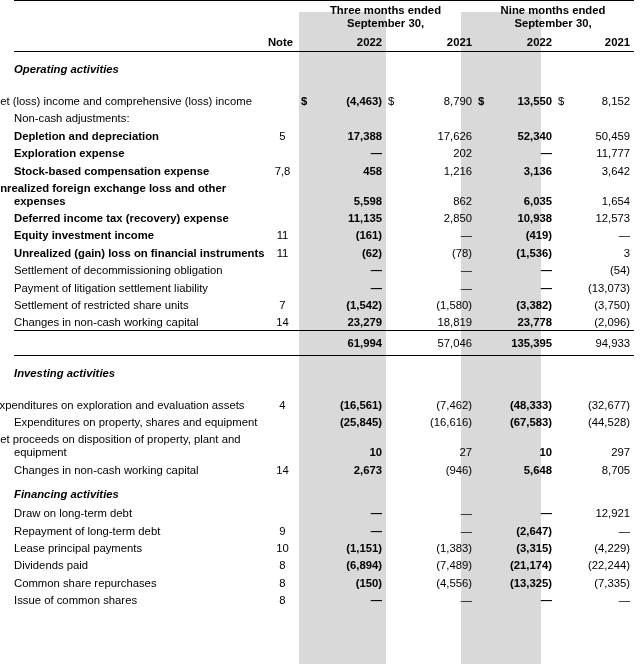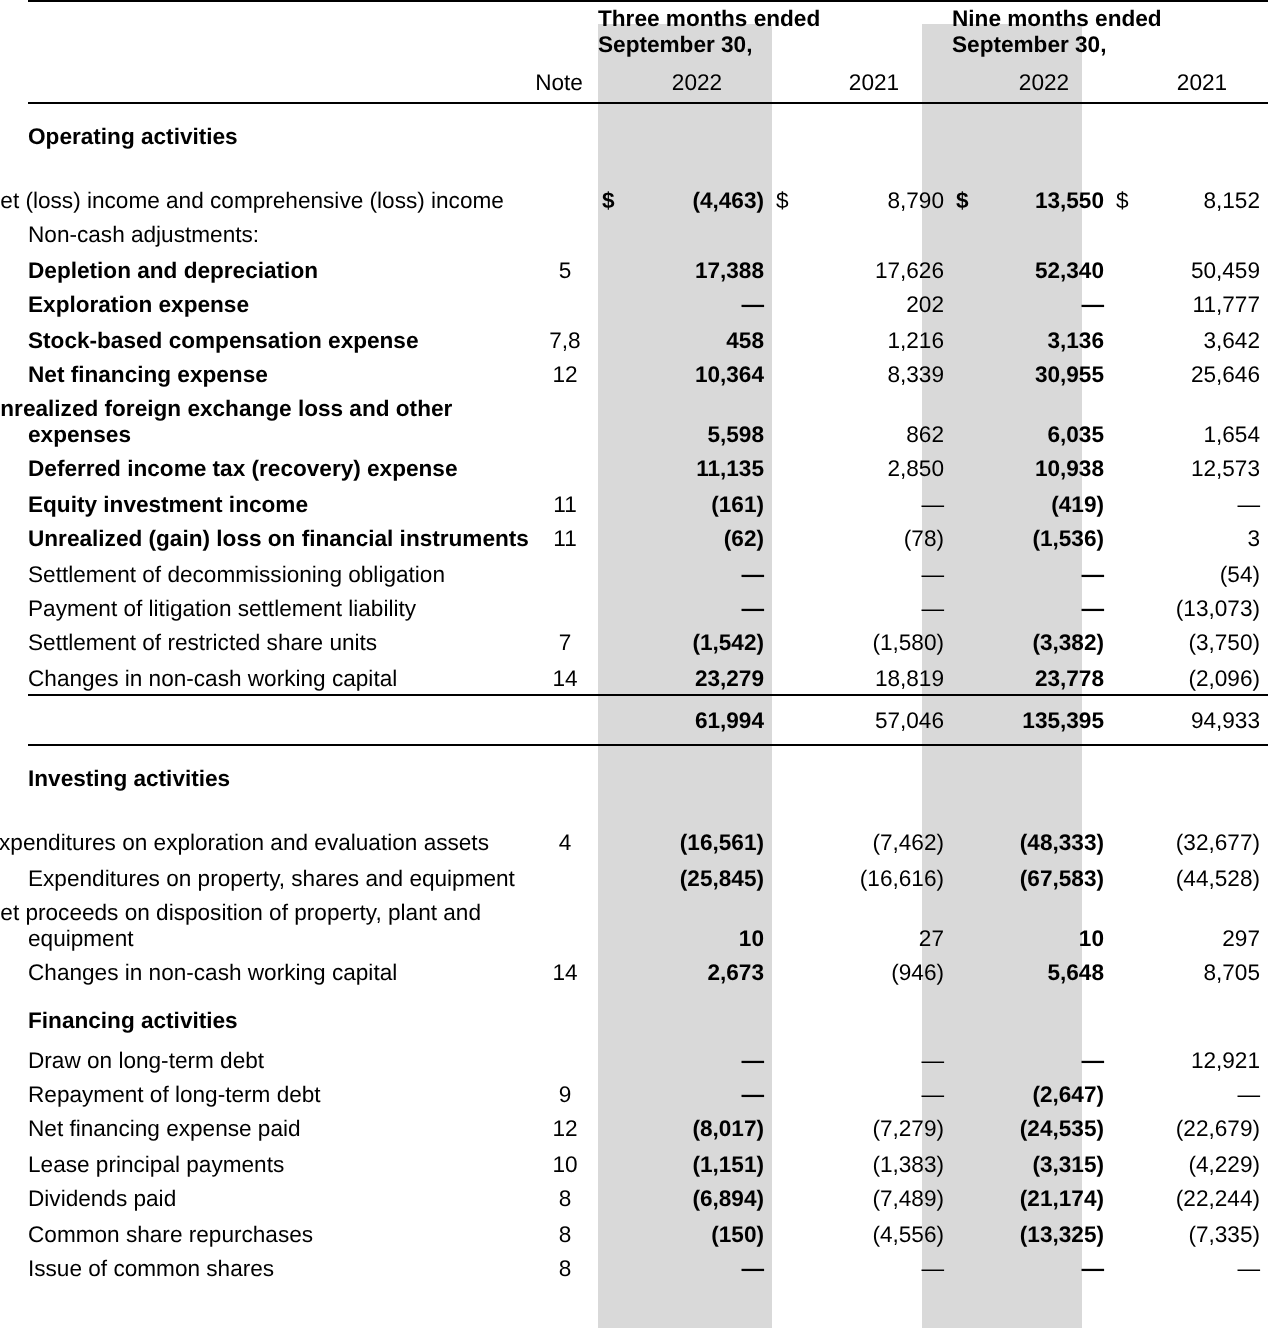--- a/index.html
+++ b/index.html
@@ -73,45 +73,45 @@
     white-space: nowrap;
     font-size: 11.3px;
   }
   .bold { font-weight: bold; }
 
   
   .toprule td { border-top: 1.6px solid #000; font-size: 0; line-height: 0; height: 0; }
 
   tr.hdr-title td { height: 30px; vertical-align: bottom; }
   .hdr-group {
-    text-align: left;
+    text-align: center;
     font-weight: bold;
     font-size: 11.3px;
     line-height: 1.2;
     padding-right: 4px;
     padding-bottom: 1px;
   }
   tr.hdr-years td {
-    font-weight: normal;
+    font-weight: bold;
     border-bottom: 1.1px solid #000;
     padding-bottom: 2px;
     height: 17px;
-    text-align: center;
   }
   .note-head { text-align: right; font-weight: bold; padding-right: 6px; }
 
   
   tr.row td { height: 17.4px; }
   tr.row td.lbl { padding-left: 0; }
   .note { text-align: center; font-size: 11.3px; }
 
   .sec-title {
     font-weight: bold;
     padding-top: 7px;
     padding-bottom: 2px;
+    font-style: italic;
   }
   .indent1 { padding-left: 14px; font-weight: bold; }
   .wrap2 {
     padding-left: 22px;
     text-indent: -22px;
     line-height: 1.16;
   }
   .wrap2.indent1 {
     padding-left: 36px;
     text-indent: -22px;
@@ -246,32 +246,20 @@
           <td class="note">7,8</td>
           <td class="cur bold"></td>
           <td class="num bold">458</td>
           <td class="cur"></td>
           <td class="num">1,216</td>
           <td class="cur bold"></td>
           <td class="num bold">3,136</td>
           <td class="cur"></td>
           <td class="num">3,642</td>
         </tr>
-        <tr class="row">
-          <td class="lbl indent1">Net financing expense</td>
-          <td class="note">12</td>
-          <td class="cur bold"></td>
-          <td class="num bold">10,364</td>
-          <td class="cur"></td>
-          <td class="num">8,339</td>
-          <td class="cur bold"></td>
-          <td class="num bold">30,955</td>
-          <td class="cur"></td>
-          <td class="num">25,646</td>
-        </tr>
         <tr class="row tall">
           <td class="lbl indent1 wrap2">Unrealized foreign exchange loss and other expenses</td>
           <td class="note"></td>
           <td class="cur bold"></td>
           <td class="num bold">5,598</td>
           <td class="cur"></td>
           <td class="num">862</td>
           <td class="cur bold"></td>
           <td class="num bold">6,035</td>
           <td class="cur"></td>
@@ -463,32 +451,20 @@
           <td class="cur bold"></td>
           <td class="num bold">—</td>
           <td class="cur"></td>
           <td class="num">—</td>
           <td class="cur bold"></td>
           <td class="num bold">(2,647)</td>
           <td class="cur"></td>
           <td class="num">—</td>
         </tr>
         <tr class="row">
-          <td class="lbl">Net financing expense paid</td>
-          <td class="note">12</td>
-          <td class="cur bold"></td>
-          <td class="num bold">(8,017)</td>
-          <td class="cur"></td>
-          <td class="num">(7,279)</td>
-          <td class="cur bold"></td>
-          <td class="num bold">(24,535)</td>
-          <td class="cur"></td>
-          <td class="num">(22,679)</td>
-        </tr>
-        <tr class="row">
           <td class="lbl">Lease principal payments</td>
           <td class="note">10</td>
           <td class="cur bold"></td>
           <td class="num bold">(1,151)</td>
           <td class="cur"></td>
           <td class="num">(1,383)</td>
           <td class="cur bold"></td>
           <td class="num bold">(3,315)</td>
           <td class="cur"></td>
           <td class="num">(4,229)</td>

